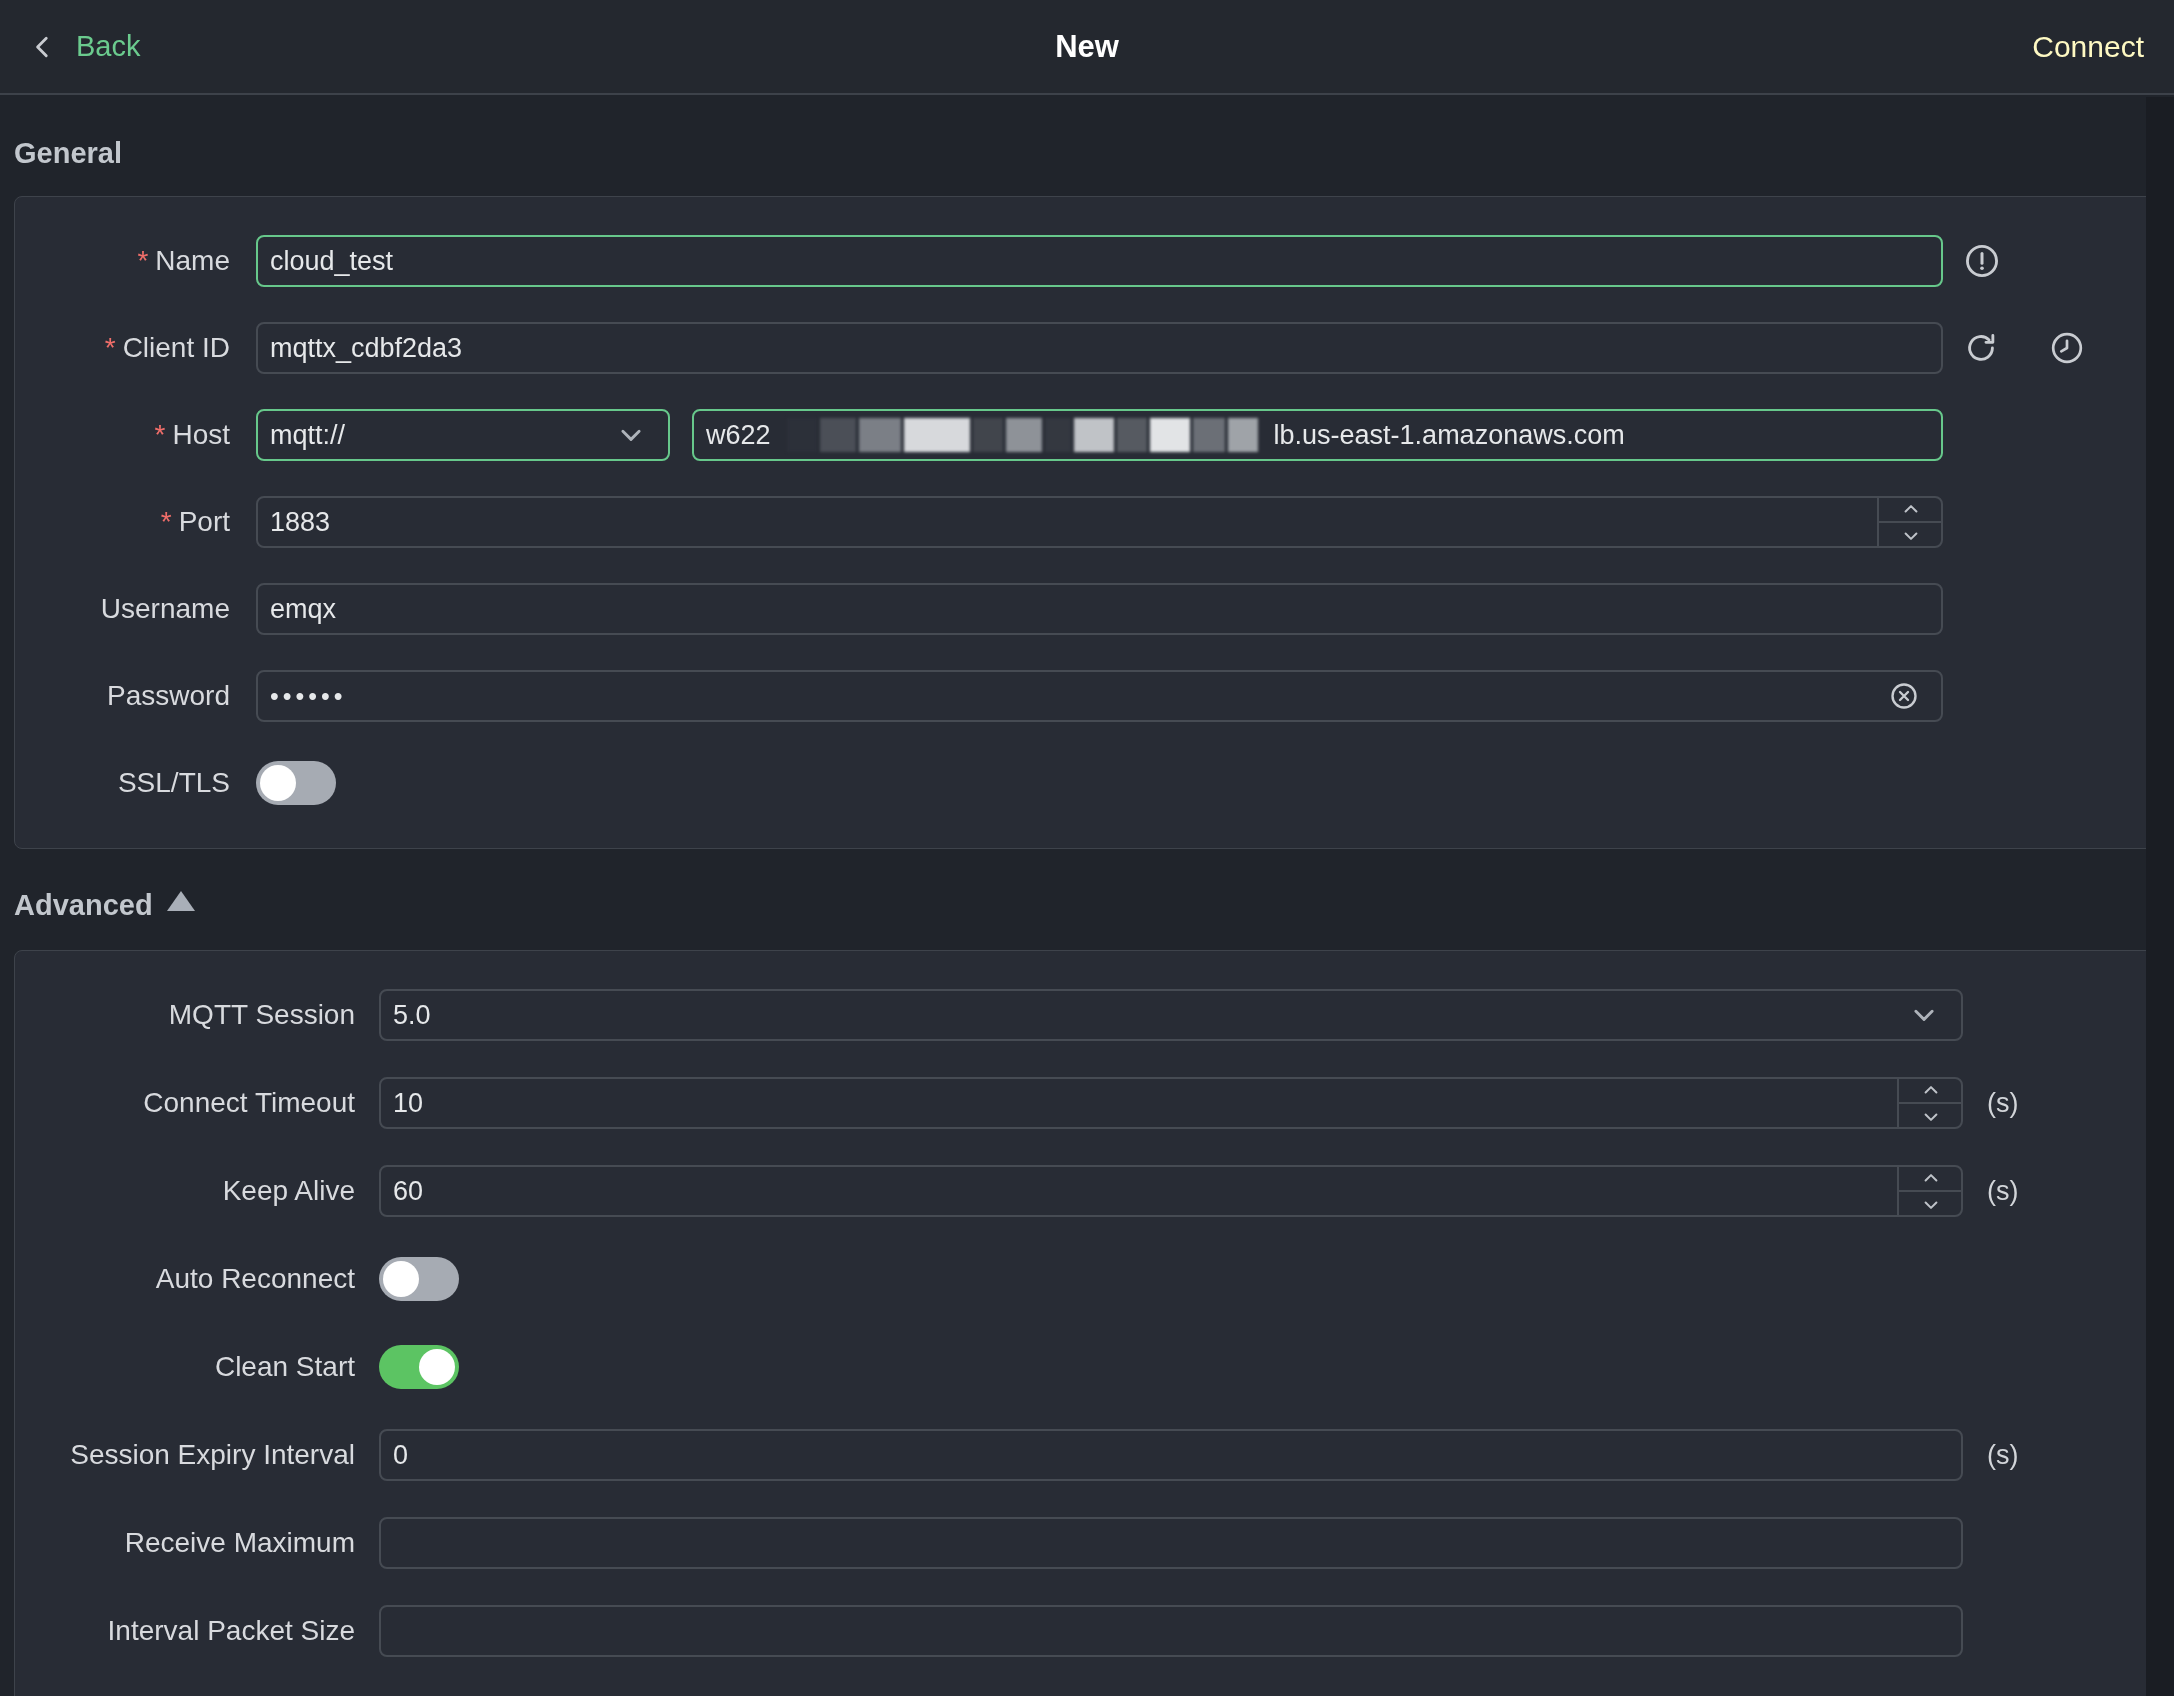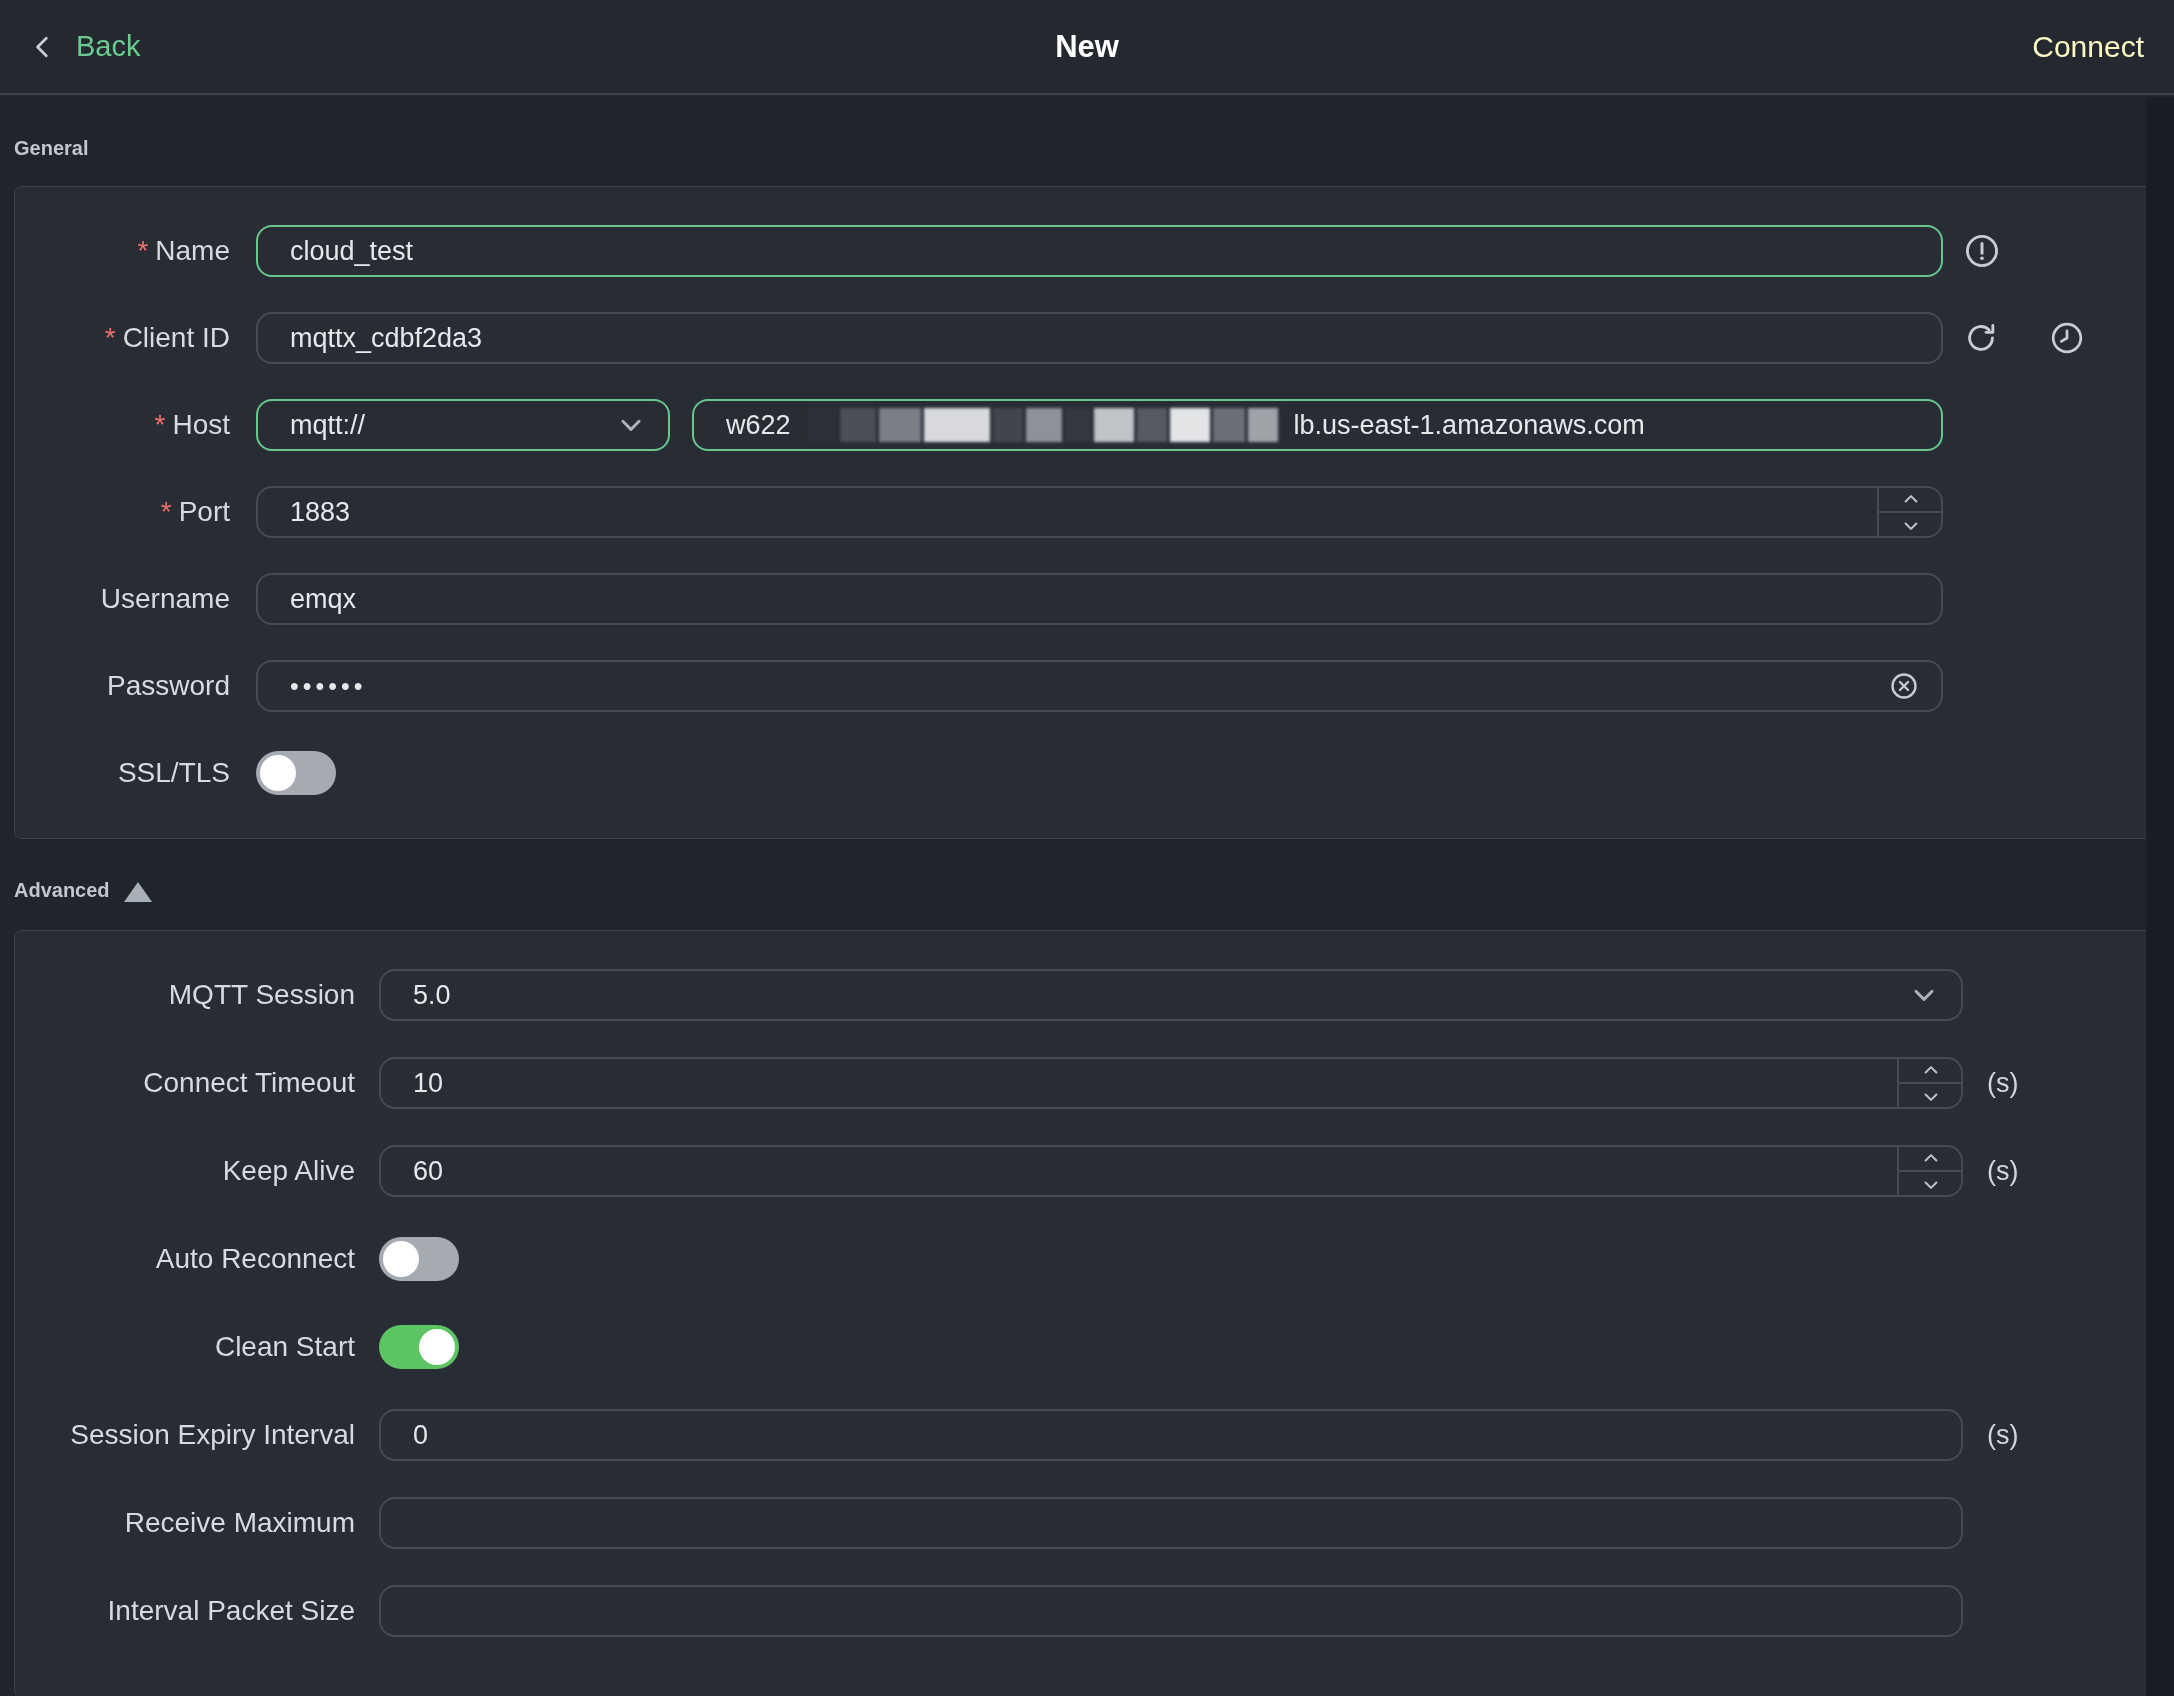--- a/index.html
+++ b/index.html
@@ -20,22 +20,22 @@
   .page-title {
     position:absolute; left:0; right:0; text-align:center;
     font-size:31px; font-weight:bold; color:#ffffff; pointer-events:none;
   }
   .connect-link { margin-left:auto; color:#fef9c3; font-size:30px; cursor:pointer; position:relative; z-index:2; }
   
   .scroll-gutter { position:absolute; top:97px; right:0; bottom:0; width:28px; background:#1a1d23; }
   
   .content { padding:0 14px; }
   .section-head {
-    display:flex; align-items:flex-end; gap:14px;
-    font-size:20px; font-weight:bold; color:#c2c7cd;
+    display:flex; align-items:flex-start; gap:14px;
+    font-size:29px; font-weight:bold; color:#c2c7cd;
   }
   .section-head.general { margin-top:42px; margin-bottom:26px; }
   .section-head.advanced { margin-top:40px; margin-bottom:28px; }
   .tri-up { width:0; height:0; border-left:14px solid transparent; border-right:14px solid transparent; border-bottom:20px solid #a9afb8; margin-top:2px; }
   .card {
     background:#282c35; border:1px solid #3e434b; border-radius:8px;
     padding:38px 0 39px 0;
   }
   .card.advanced-card { padding-bottom:60px; }
   
@@ -44,22 +44,22 @@
   .advanced-card .row { margin-bottom:36px; }
   .lbl { font-size:28px; color:#d8dade; text-align:right; flex:none; white-space:nowrap; }
   .g-card .lbl { width:215px; }
   .advanced-card .lbl { width:340px; }
   .req { color:#f06e6a; margin-right:7px; }
   .ctl { display:flex; align-items:center; flex:none; }
   .g-card .ctl { margin-left:26px; }
   .advanced-card .ctl { margin-left:24px; }
   
   .input {
-    height:52px; border:2px solid #464b53; border-radius:16px; background:transparent;
-    display:flex; align-items:center; padding:0 32px; font-size:27px; color:#e6e8ea;
+    height:52px; border:2px solid #464b53; border-radius:8px; background:transparent;
+    display:flex; align-items:center; padding:0 12px; font-size:27px; color:#e6e8ea;
     position:relative;
   }
   .input.focused { border-color:#67c88b; }
   .w-main { width:1687px; }
   .w-adv { width:1584px; }
   .proto-select { width:414px; }
   .host-input { width:1251px; margin-left:22px; padding-right:16px; }
   .sel-chevron { position:absolute; right:22px; top:50%; transform:translateY(-50%); color:#aeb3ba; display:flex; }
   .pwd { font-size:25px; letter-spacing:4px; }
   

